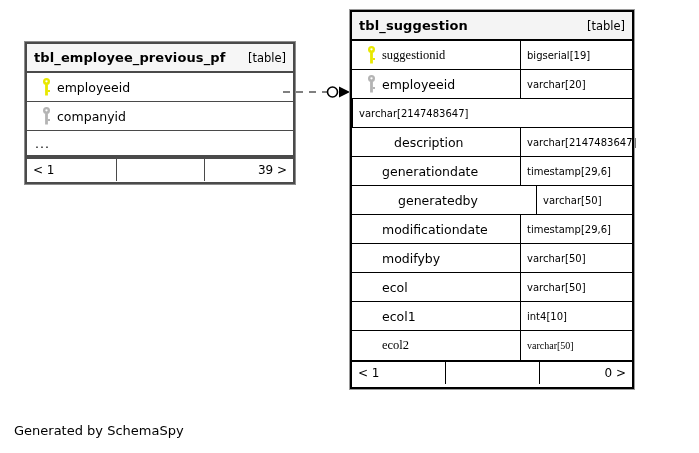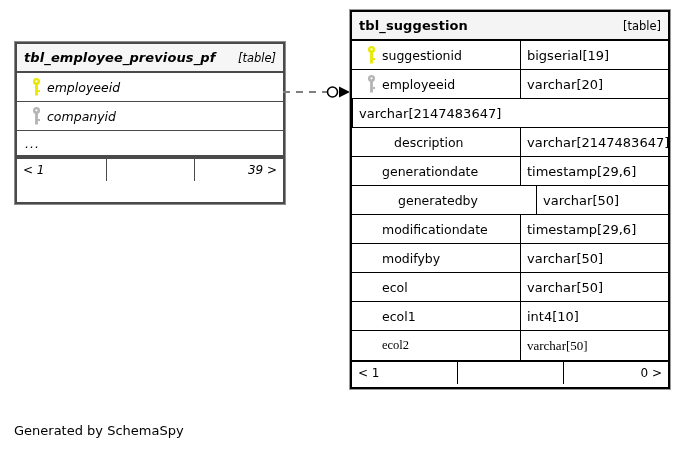--- a/index.html
+++ b/index.html
@@ -77,21 +77,21 @@
     padding-left: 8px;
     font-size: 12.5px;
     white-space: nowrap;
   }
   .col-type {
     display: flex;
     align-items: center;
     flex: 1 1 auto;
     box-sizing: border-box;
     padding-left: 6px;
-    font-size: 13px;
+    font-size: 10px;
     border-left: 1.5px solid #000000;
     white-space: nowrap;
   }
   .col-name.full { flex: 1 1 auto; }
 
   
   .keyslot {
     width: 22px;
     flex: 0 0 22px;
     display: flex;
@@ -152,21 +152,21 @@
     position: absolute;
     left: 14px;
     top: 423px;
     font-size: 13px;
     white-space: nowrap;
   }
 </style>
 </head>
 <body>
 
-<div class="er-table left-card" id="left-table" style="left:15px; top:42px; width:270px; height:162px;font-style:italic;">
+<div class="er-table left-card" id="left-table" style="left:25px; top:42px; width:270px; height:142px;">
 
   <div class="tbl-header">
     <span class="tbl-title">tbl_employee_previous_pf</span>
     <span class="tbl-tag">[table]</span>
   </div>
 
   <div class="tbl-body">
 
     <div class="col-row">
       <span class="col-name full">
@@ -211,31 +211,31 @@
   <svg width="70" height="28" viewBox="0 0 70 28" aria-hidden="true">
 
     <line x1="0" y1="14" x2="44" y2="14" stroke="#808080" stroke-width="2" stroke-dasharray="7,6"></line>
 
     <circle cx="49.5" cy="14" r="5" fill="#ffffff" stroke="#000000" stroke-width="1.6"></circle>
 
     <path d="M 56 8.5 L 67 14 L 56 19.5 Z" fill="#000000"></path>
   </svg>
 </div>
 
-<div class="er-table" id="right-table" style="left:350px; top:10px; width:320px; height:379px;">
+<div class="er-table" id="right-table" style="left:350px; top:10px; width:284px; height:379px;">
 
   <div class="tbl-header">
     <span class="tbl-title">tbl_suggestion</span>
     <span class="tbl-tag">[table]</span>
   </div>
 
   <div class="tbl-body">
 
     <div class="col-row">
-      <span class="col-name" style="flex:0 0 168px;">
+      <span class="col-name" style="flex:0 0 168px;font-family:Liberation Serif, serif;">
         <span class="keyslot">
           <svg class="key-ico" width="9" height="18" viewBox="0 0 9 18" aria-hidden="true">
             <circle cx="4.5" cy="3.6" r="3.5" fill="#e8e800"></circle>
             <circle cx="4.5" cy="3.3" r="1.15" fill="#ffffff"></circle>
             <rect x="3.1" y="6.2" width="2.8" height="11.3" fill="#e8e800"></rect>
             <rect x="5.9" y="12.0" width="2.1" height="2.0" fill="#e8e800"></rect>
           </svg>
         </span>
         <span>suggestionid</span>
       </span>

